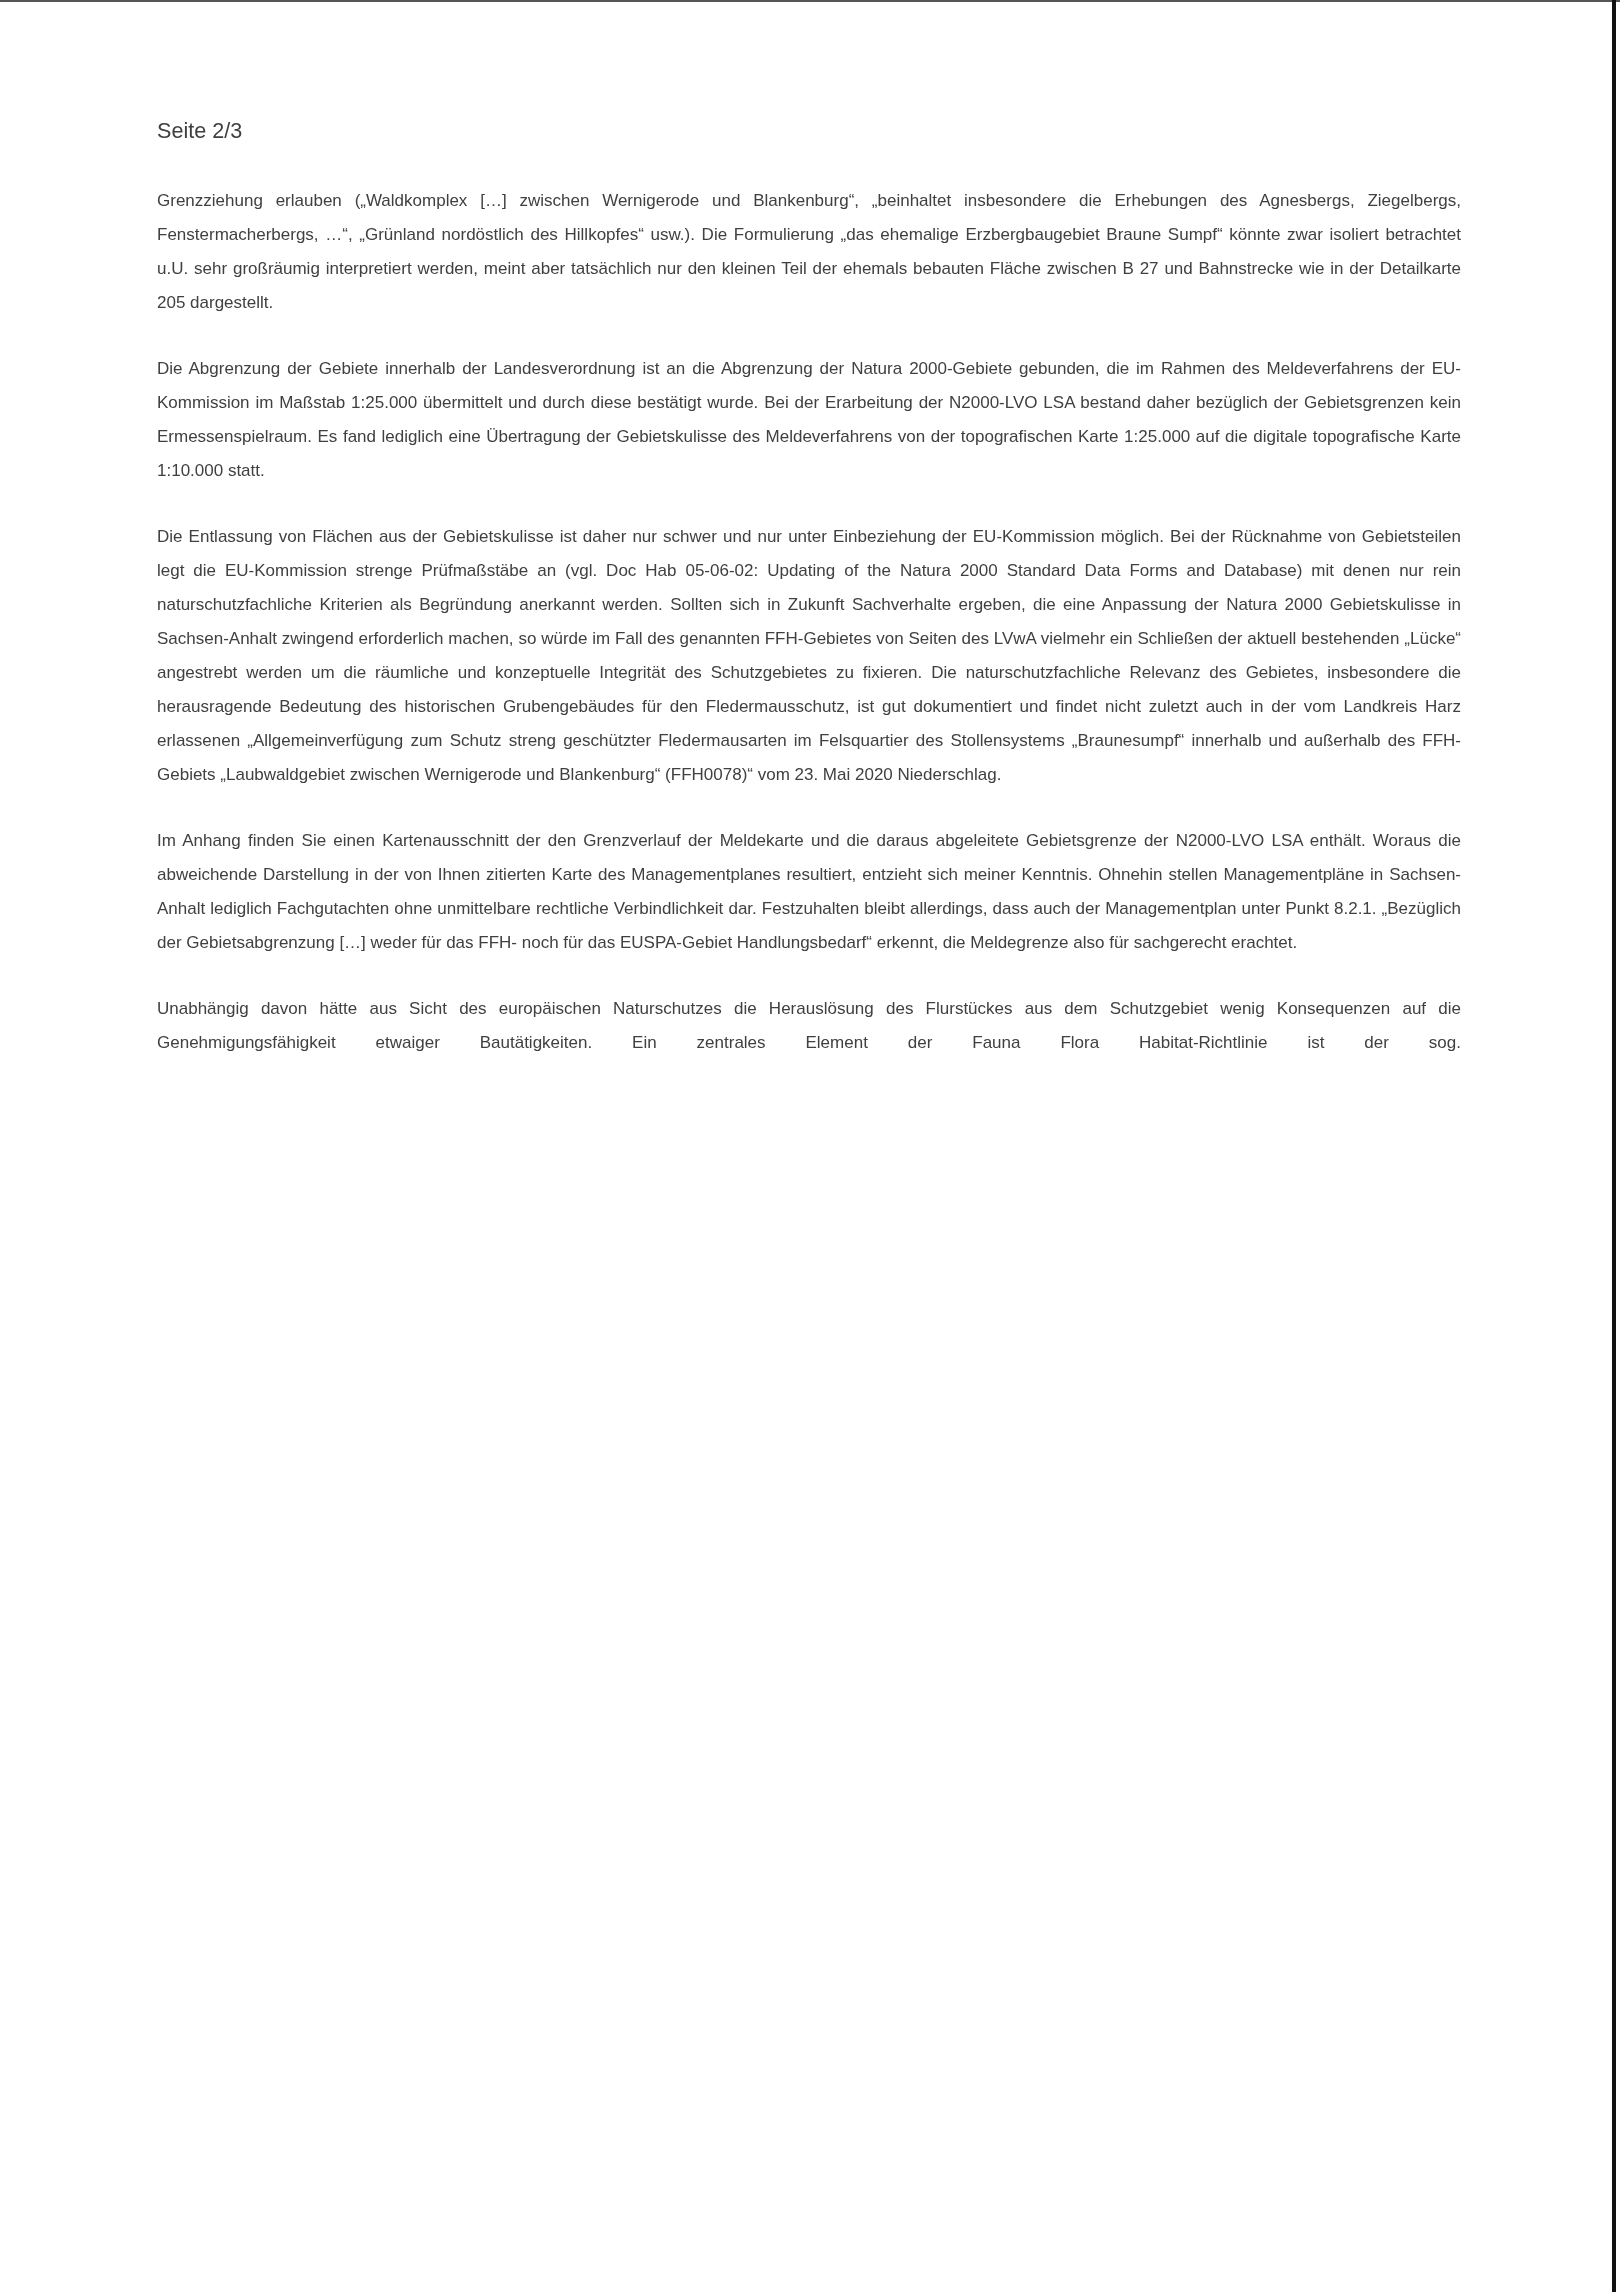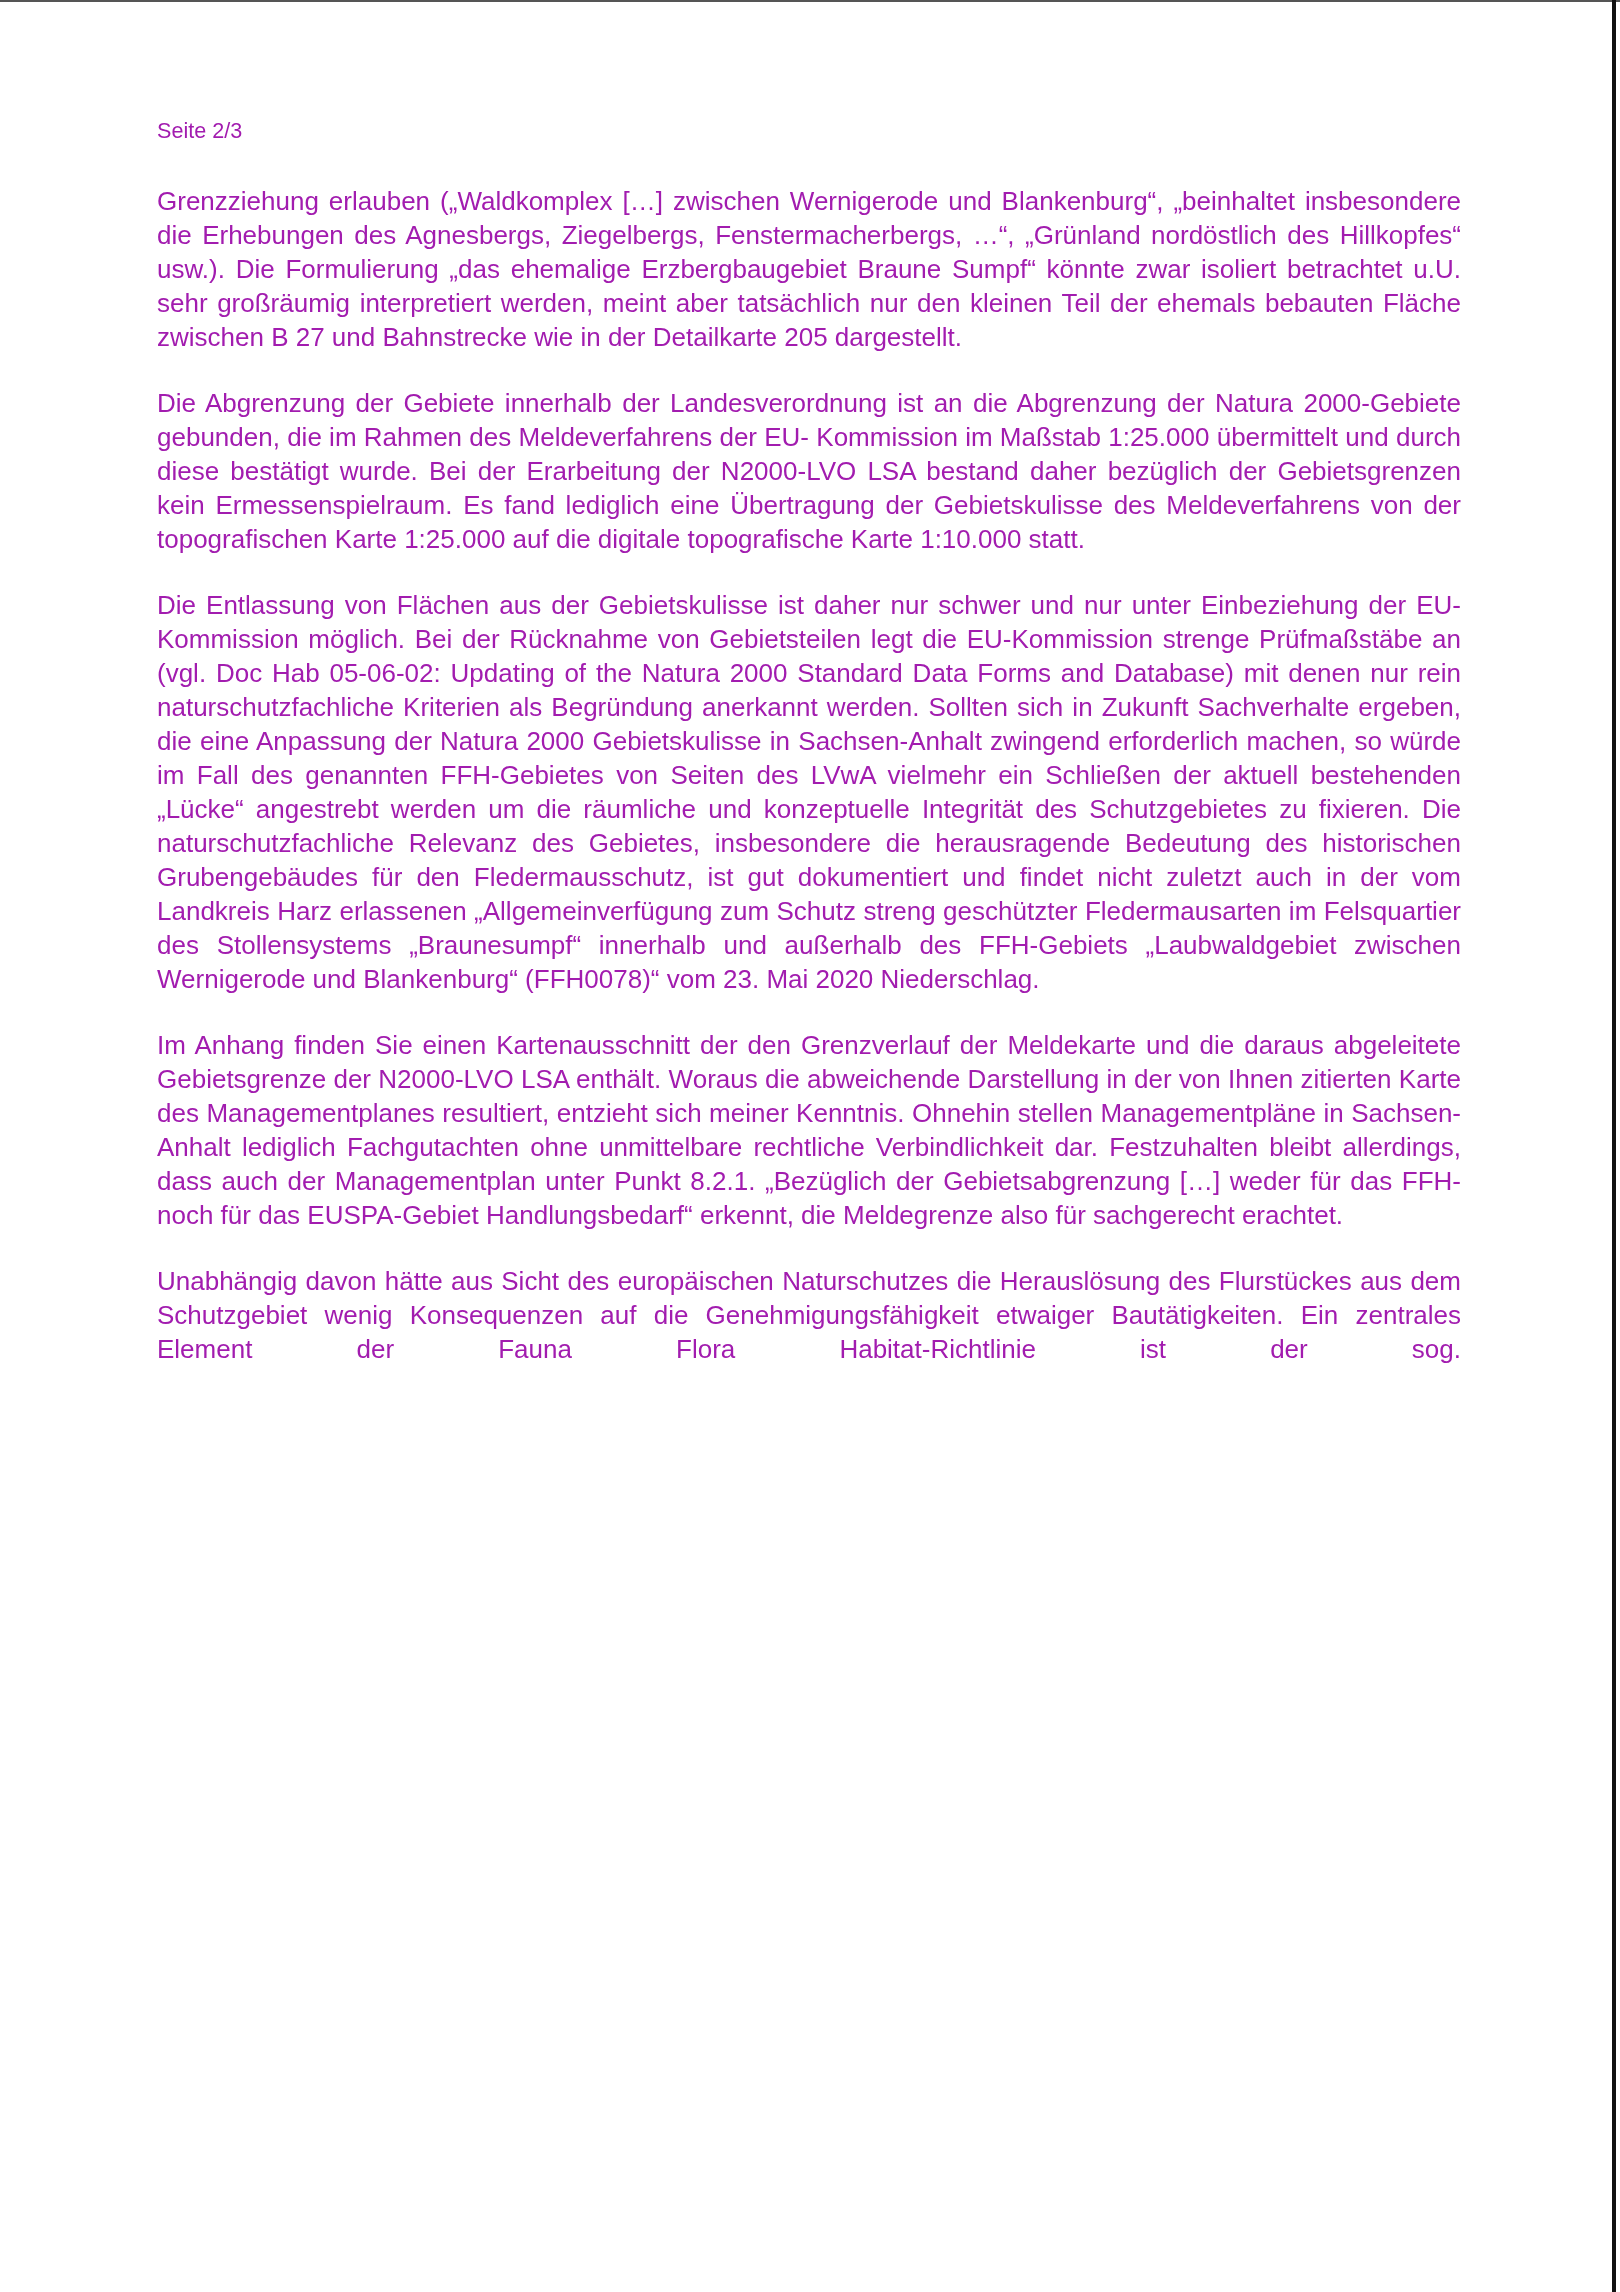--- a/index.html
+++ b/index.html
@@ -1,25 +1,25 @@
 <!DOCTYPE html>
 <html><head>
 <meta charset="utf-8">
 <style>
   html, body { margin: 0; padding: 0; background: #ffffff; }
   body { width: 1620px; height: 2293px; position: relative; overflow: hidden; }
   .top-border { position: absolute; left: 0; top: 0; width: 1620px; height: 2px; background: #555; }
   .right-border { position: absolute; left: 1612px; top: 0; width: 3.9px; height: 2293px; background: #111; }
   .page {
     position: absolute; left: 157px; top: 116px; width: 1304px;
-    font-family: "Liberation Sans", sans-serif; color: #a21caf;
+    font-family: "Liberation Sans", sans-serif; color: #404040;
   }
   .page-number { font-size: 21.6px; line-height: 29px; margin: 0 0 39px 0; }
   .para {
-    font-size: 26px; line-height: 34px; margin: 0 0 32px 0;
+    font-size: 17px; line-height: 34px; margin: 0 0 32px 0;
     text-align: justify; text-align-last: left;
   }
   .para.last { text-align-last: justify; }
 </style>
 </head>
 <body>
 
 <div class="top-border"></div>
 <div class="right-border"></div>
 

